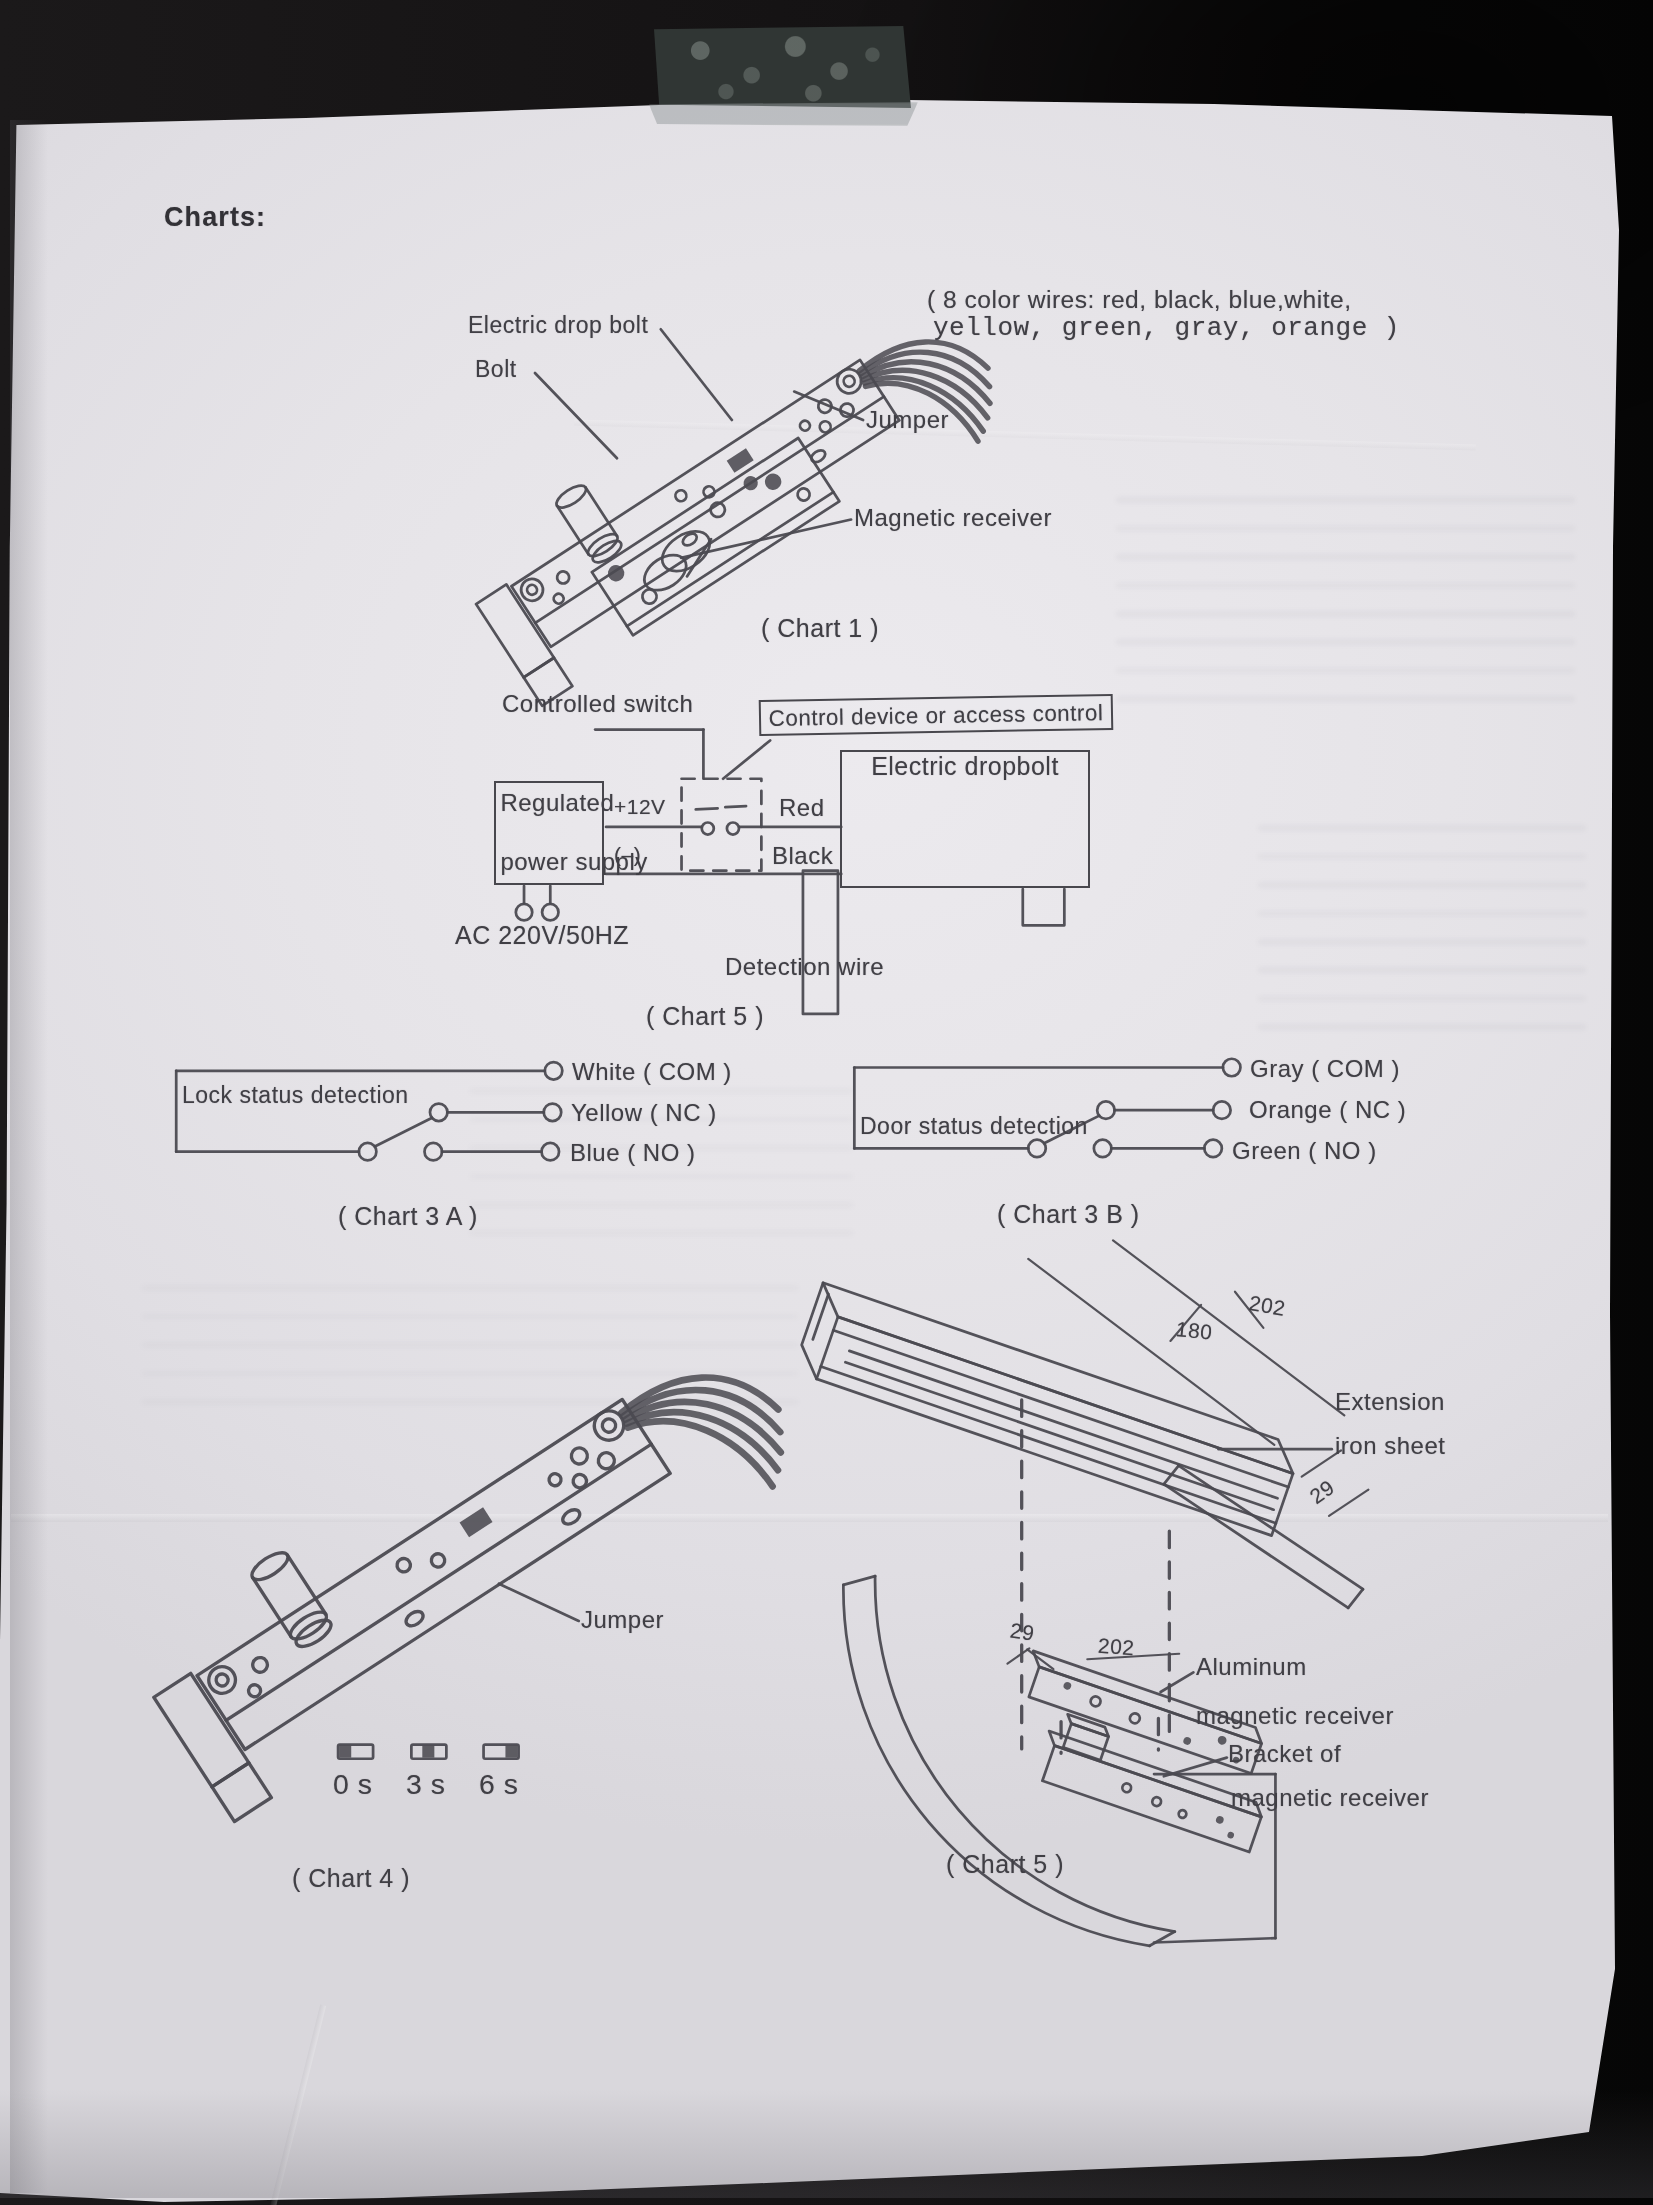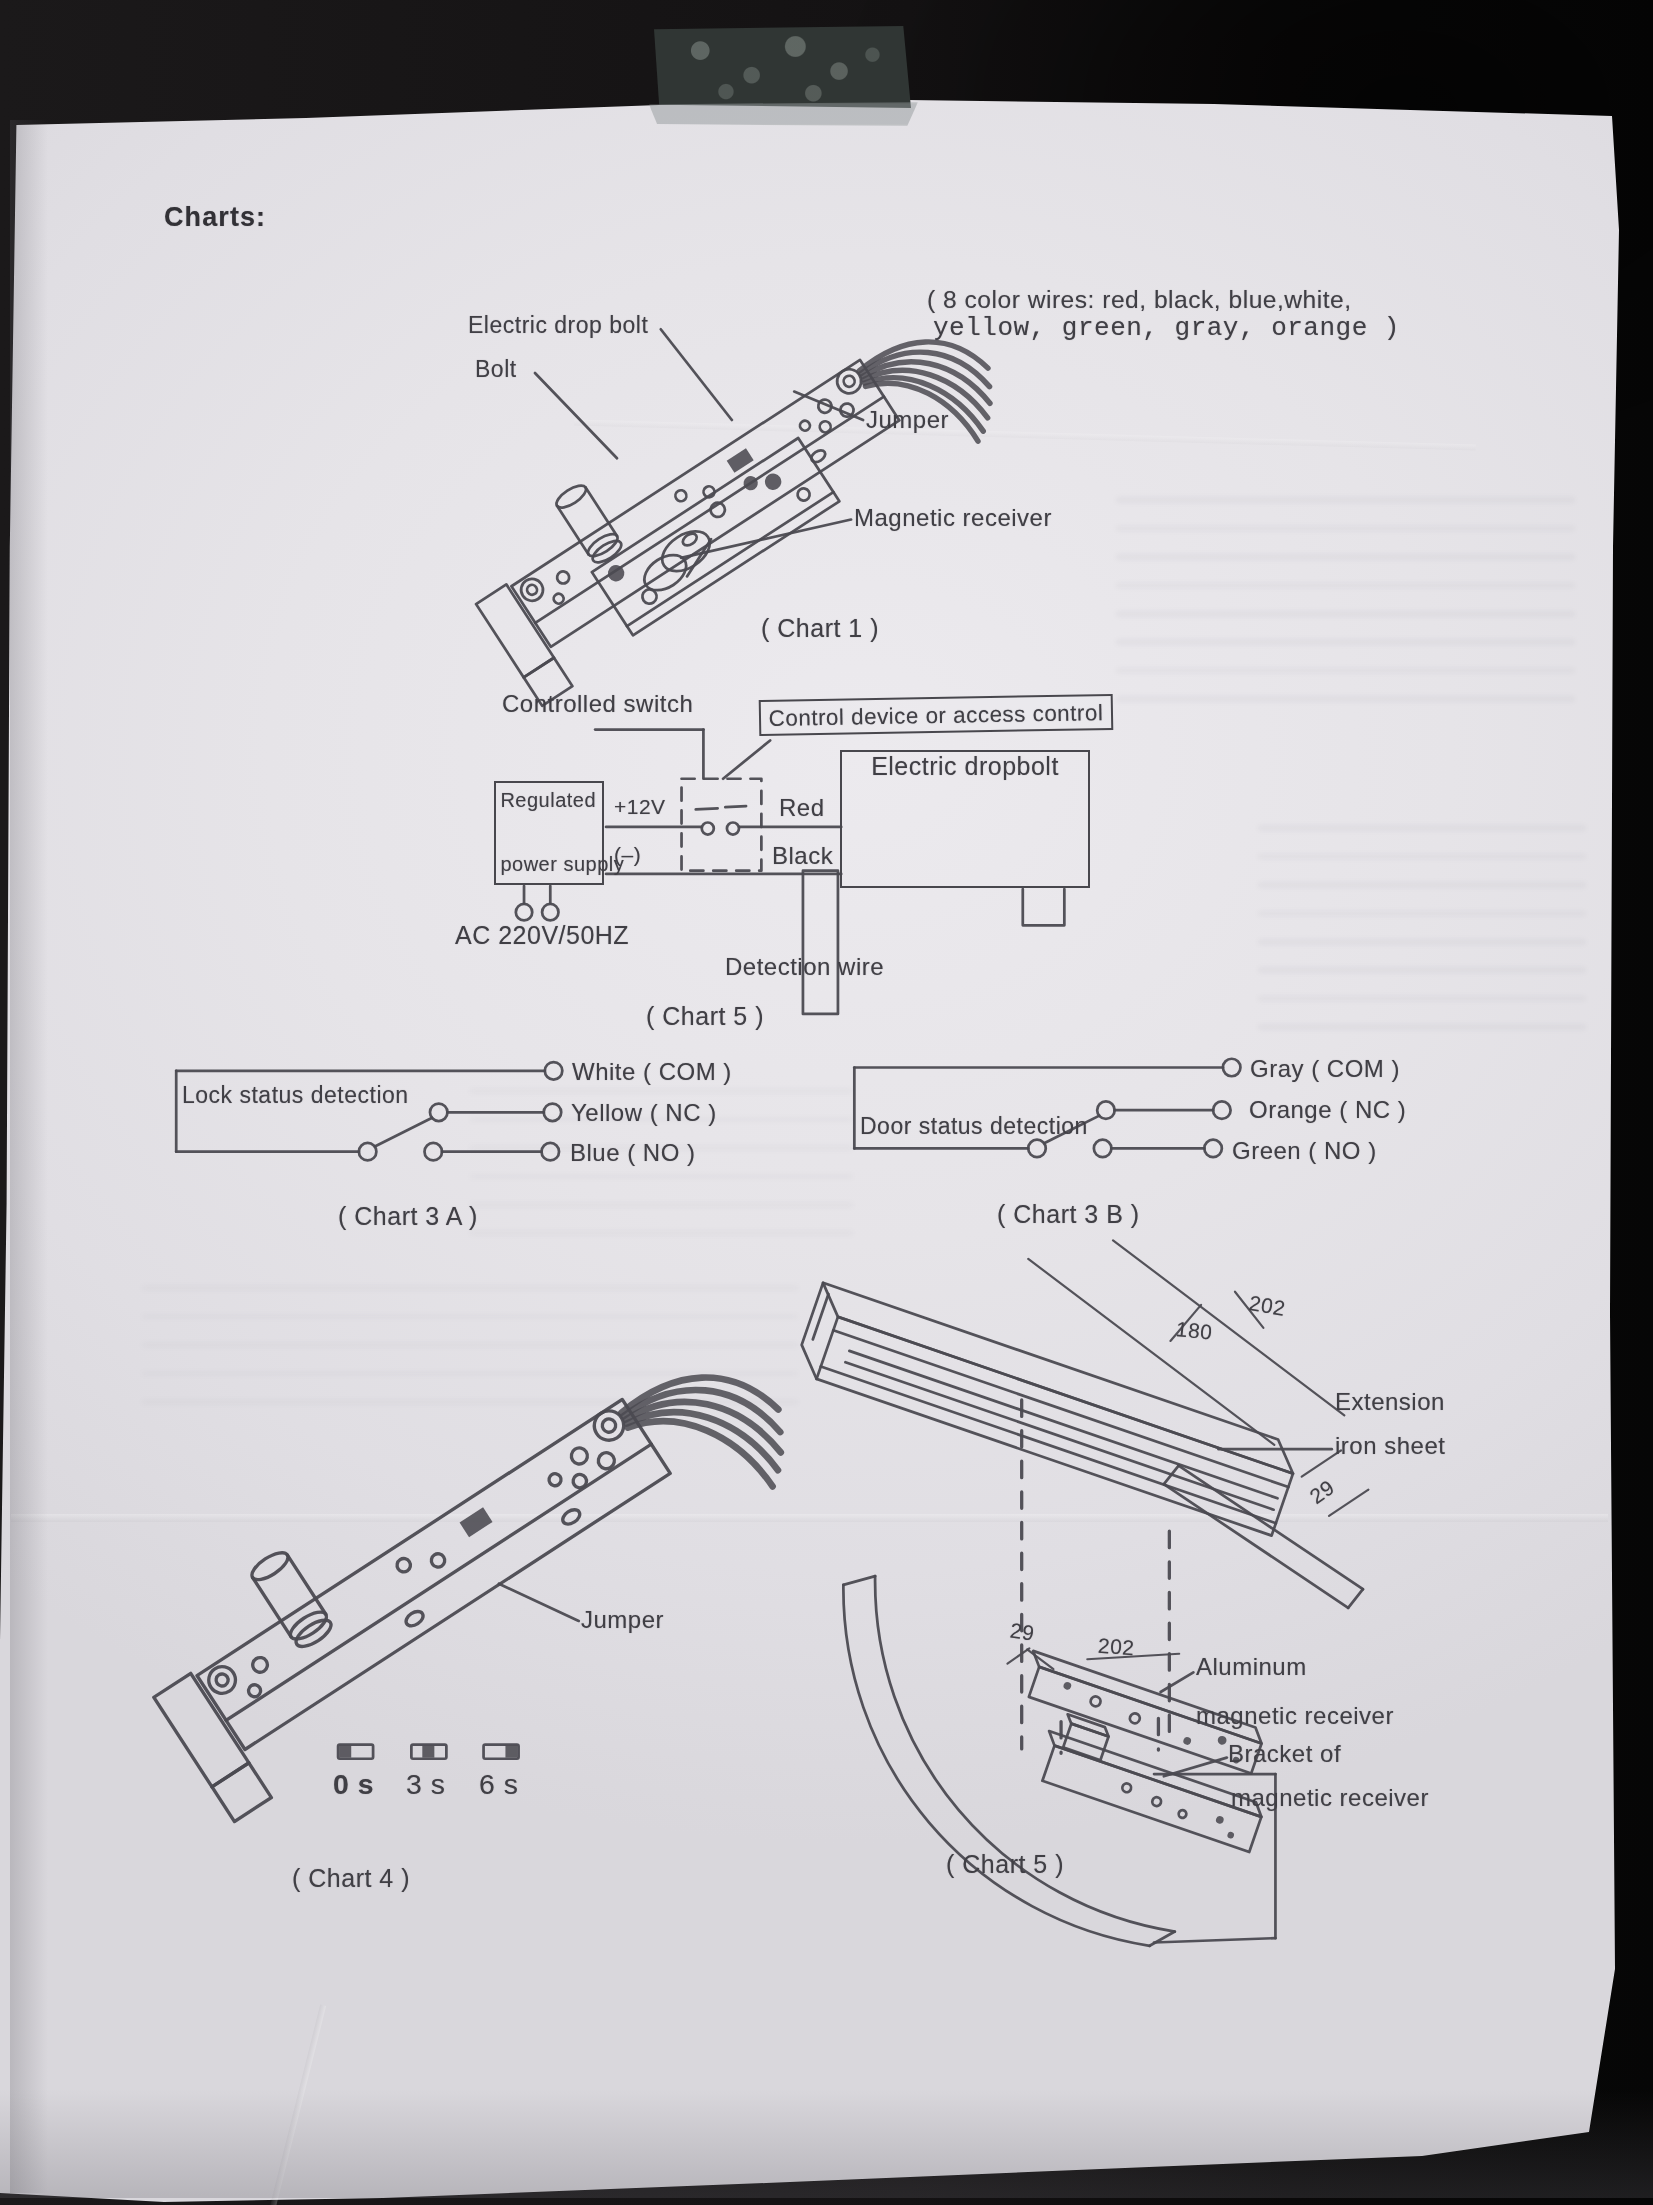--- a/index.html
+++ b/index.html
@@ -33,21 +33,21 @@
   .boxed{border:2.2px solid #48474d;padding:2.2px 7.7px;background:rgba(236,234,238,.25);}
   .caption{font-size:25px;}
   .title{font-weight:bold;font-size:27px;color:#323136;letter-spacing:1.1px;}
   .small{font-size:21px;}
   .dim{font-size:21px;}
   .psu{
     position:absolute;left:494px;top:781px;width:110px;height:104px;
     border:2.7px solid #48474d;display:flex;flex-direction:column;justify-content:space-between;
     padding:5.5px 3.3px 6.6px 4.4px;box-sizing:border-box;
   }
-  .psu .lblline{position:static;font-size:20px;}
+  .psu .lblline{position:static;font-size:24px;}
   .dropbox{
     position:absolute;left:840px;top:750px;width:250px;height:138px;
     border:2.7px solid #48474d;box-sizing:border-box;text-align:center;
   }
   .dropbox span{position:relative;top:47px;font-size:25px;}
   .art{position:absolute;left:0;top:0;}
   .art line,.art path,.art rect,.art circle,.art ellipse,.art polyline,.art polygon{
     stroke:#4b4a51;stroke-width:5;fill:none;stroke-linecap:round;stroke-linejoin:round;opacity:.95;
   }
   .art .filled{fill:#4b4a51;stroke:none;opacity:.88;}
@@ -372,21 +372,21 @@
   <div class="lbl" style="left:570px;top:1139px;">Blue ( NO )</div>
   <div class="lbl caption" style="left:338px;top:1202px;">( Chart 3 A )</div>
 
   <div class="lbl" style="left:860px;top:1081px;font-size:23px;margin-top:32px;">Door status detection</div>
   <div class="lbl" style="left:1250px;top:1055px;">Gray ( COM )</div>
   <div class="lbl" style="left:1249px;top:1096px;">Orange ( NC )</div>
   <div class="lbl" style="left:1232px;top:1137px;">Green ( NO )</div>
   <div class="lbl caption" style="left:997px;top:1200px;">( Chart 3 B )</div>
 
   <div class="lbl" style="left:581px;top:1606px;font-size:24px;">Jumper</div>
-  <div class="lbl" style="left:333px;top:1768px;font-size:28.4px;font-weight:bold;">0 s</div>
+  <div class="lbl" style="left:333px;top:1768px;font-size:28.4px;">0 s</div>
   <div class="lbl" style="left:406px;top:1768px;font-size:28.4px;">3 s</div>
   <div class="lbl" style="left:479px;top:1768px;font-size:28.4px;">6 s</div>
   <div class="lbl caption" style="left:292px;top:1864px;">( Chart 4 )</div>
 
   <div class="lbl dim" style="left:1176px;top:1319px;transform:rotate(6deg);">180</div>
   <div class="lbl dim" style="left:1249px;top:1294px;transform:rotate(10deg);">202</div>
   <div class="lbl" style="left:1335px;top:1388px;">Extension</div>
   <div class="lbl" style="left:1335px;top:1432px;">iron sheet</div>
   <div class="lbl dim" style="left:1310px;top:1480px;transform:rotate(-35deg);">29</div>
   <div class="lbl dim" style="left:1010px;top:1620px;transform:rotate(8deg);">29</div>

